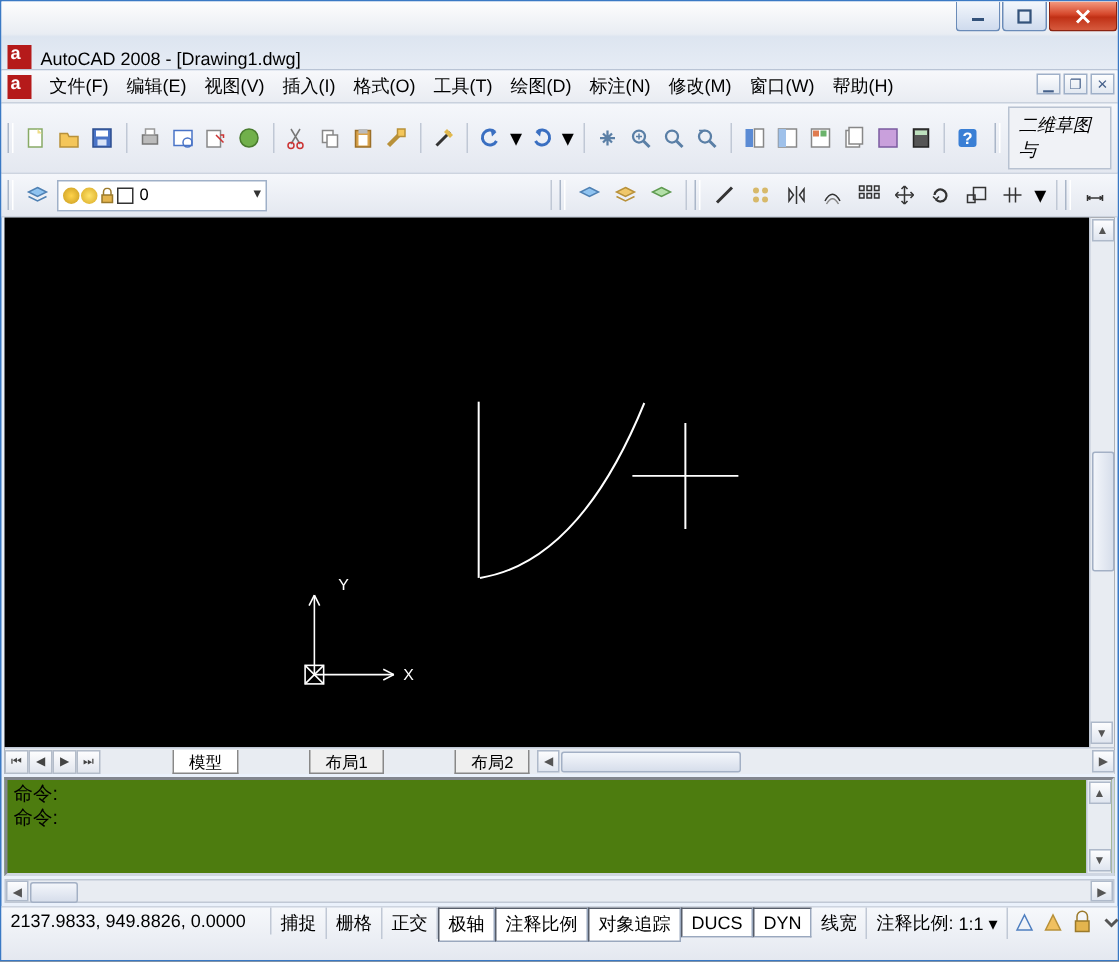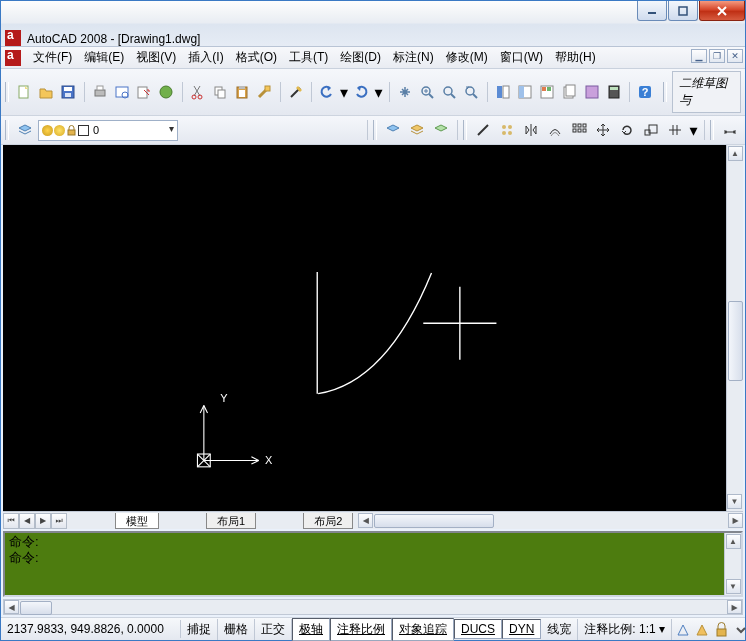--- a/index.html
+++ b/index.html
@@ -192,31 +192,31 @@
   border:1px solid #c0c8d5; display:flex;
 }
 .cmd-bottom-sb .sbtn{width:15px;height:14px;border:1px solid #aeb9ca;
   background:linear-gradient(#fdfdfe,#dfe5ef);font-size:8px;display:flex;align-items:center;justify-content:center;color:#555;margin:0;}
 .cmd-bottom-sb .track{flex:1; position:relative;}
 .cmd-bottom-sb .track::before{content:"";position:absolute;left:1px;top:1px;width:30px;height:12px;
   background:linear-gradient(#f3f6fb,#d7deeb);border:1px solid #a3b0c5;border-radius:2px;}
 
 
 .statusbar {
-  height: 23px;
+  height: 36px;
   background: linear-gradient(#f6f8fb,#e4e8f0);
   border-top:1px solid #cdd4df;
-  display:flex; align-items:center;
+  display:flex; align-items:flex-start;
   font-size:12px;
 }
 .status-cell {
   padding:2px 6px; border-right:1px solid #c0c8d5;
   display:flex; align-items:center; white-space:nowrap;
 }
-.status-cell.toggled { background:#fff; border:1px inset #9aa8be;text-decoration:underline; }
+.status-cell.toggled { background:#fff; border:1px inset #9aa8be; }
 .status-icons { display:flex; gap:2px; margin-left:auto; padding:1px 3px; }
 .sico { width:17px; height:17px; }
 </style>
 </head>
 <body>
 
 <div class="window">
 
   <div class="titlebar">
     <div class="title-icon"></div>

